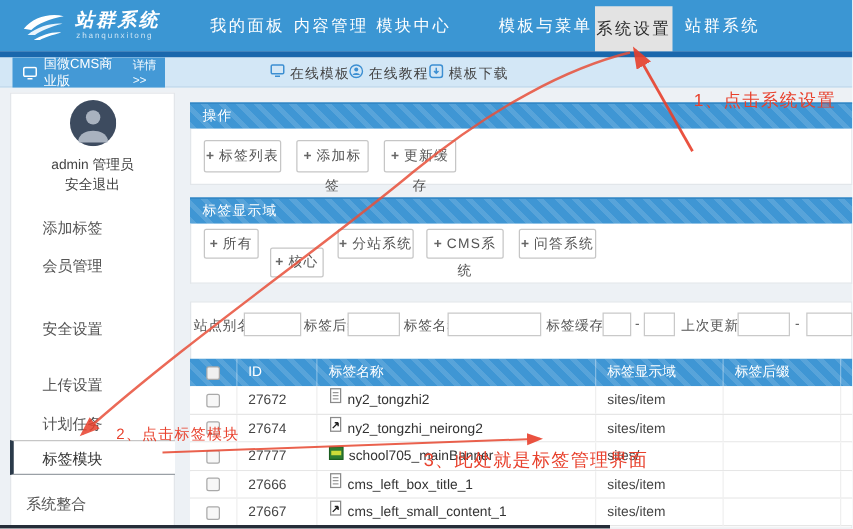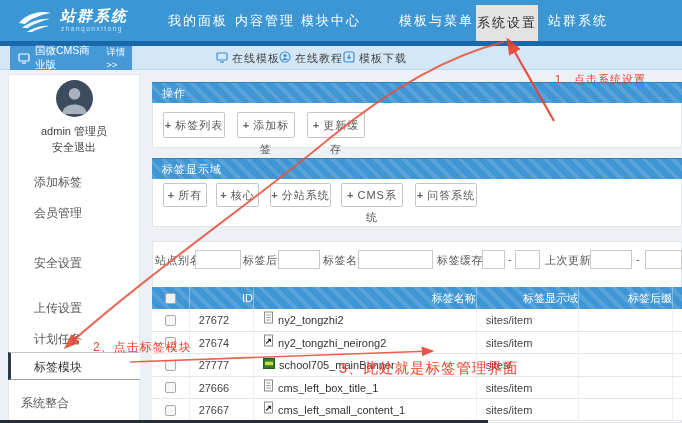--- a/index.html
+++ b/index.html
@@ -37,21 +37,21 @@
   .btn{position:absolute;height:26px;background:#fff;border:1px solid #c6c6c6;border-radius:2px;font-size:11px;color:#555;text-align:center;line-height:24px;cursor:pointer;letter-spacing:1px;}
   .fbtn{position:absolute;height:24px;background:#fff;border:1px solid #c6c6c6;border-radius:2px;font-size:11px;color:#555;text-align:center;line-height:22px;cursor:pointer;letter-spacing:1px;}
   .plus{color:#666;margin-right:3px;font-weight:bold;}
 
   .lbl{position:absolute;font-size:11px;color:#555;top:253px;letter-spacing:0.5px;}
   .ipt{position:absolute;top:250px;height:19px;border:1px solid #c9c9c9;background:#fff;padding:0 3px;font-size:11px;color:#333;}
   .dash{position:absolute;top:253px;font-size:11px;color:#555;}
 
   
   .thead{left:152px;top:287px;width:530px;height:22px;display:flex;background-color:#3f96d4;background-image:repeating-linear-gradient(45deg,rgba(255,255,255,.13) 0 4px,transparent 4px 10px);color:#fff;font-size:11px;}
-  .th{height:22px;line-height:22px;padding-left:9px;border-right:1px solid rgba(255,255,255,.35);text-align:right;}
+  .th{height:22px;line-height:22px;padding-left:9px;border-right:1px solid rgba(255,255,255,.35);}
   .trow{left:152px;display:flex;width:530px;height:22.4px;background:#fff;border-bottom:1px solid #e6e6e6;}
   .td{height:22px;line-height:22px;padding-left:9px;font-size:11px;color:#444;border-right:1px solid #efefef;display:flex;align-items:center;}
   .td.name{color:#333;}
   .cbx{width:11px;height:11px;border:1px solid #a9a9a9;background:#f7f7f7;border-radius:2px;cursor:pointer;}
   .w-cb{width:38px;justify-content:center;padding-left:0;display:flex;align-items:center;}
   .w-id{width:65px;}
   .w-name{width:225px;}
   .w-dom{width:103px;}
   .w-suf{width:95px;}
   .w-x{width:4px;border-right:none;}
@@ -148,21 +148,21 @@
 
   <div class="abs hdr" style="left:152px;top:82px;">操作</div>
   <div class="abs panel-body" style="left:152px;top:103px;width:530px;height:45px;"></div>
   <div class="btn" style="left:163px;top:112px;width:62px;"><span class="plus">+</span><span>标签列表</span></div>
   <div class="btn" style="left:237px;top:112px;width:58px;"><span class="plus">+</span><span>添加标签</span></div>
   <div class="btn" style="left:307px;top:112px;width:58px;"><span class="plus">+</span><span>更新缓存</span></div>
 
   <div class="abs hdr" style="left:152px;top:158px;">标签显示域</div>
   <div class="abs panel-body" style="left:152px;top:179px;width:530px;height:48px;"></div>
   <div class="fbtn" style="left:163px;top:183px;width:44px;"><span class="plus">+</span><span>所有</span></div>
-  <div class="fbtn" style="left:216px;top:183px;width:43px;"><span class="plus">+</span><span>核心</span></div>
+  <div class="fbtn" style="left:216px;top:198px;width:43px;"><span class="plus">+</span><span>核心</span></div>
   <div class="fbtn" style="left:270px;top:183px;width:61px;"><span class="plus">+</span><span>分站系统</span></div>
   <div class="fbtn" style="left:341px;top:183px;width:62px;"><span class="plus">+</span><span>CMS系统</span></div>
   <div class="fbtn" style="left:415px;top:183px;width:62px;"><span class="plus">+</span><span>问答系统</span></div>
 
   <div class="abs panel-body" style="left:152px;top:241px;width:530px;height:182px;border-top:1px solid #e2e6ea;"></div>
 
   <span class="lbl" style="left:155px;">站点别名</span>
   <input class="ipt" style="left: 195px; width: 46px;">
   <span class="lbl" style="left:243px;">标签后缀</span>
   <input class="ipt" style="left: 278px; width: 42px;">
@@ -272,21 +272,21 @@
           </svg></span>
         <span>cms_left_small_content_1</span>
       </div>
     <div class="td w-dom">sites/item</div>
     <div class="td w-suf"></div>
     <div class="td w-x"></div>
   </div>
 
   <div class="abs bottom-bar"></div>
 
-  <div class="red-note" style="left:555px;top:72px;font-size:11px;">1、点击系统设置</div>
+  <div class="red-note" style="left:555px;top:72px;font-size:14px;">1、点击系统设置</div>
   <div class="red-note" style="left:93px;top:339px;font-size:12px;">2、点击标签模块</div>
   <div class="red-note" style="left:339px;top:359px;font-size:14.5px;">3、此处就是标签管理界面</div>
 
   <svg class="abs overlay" viewBox="0 0 682 423">
     <defs>
       <marker id="ah" markerWidth="9" markerHeight="8" refX="6.5" refY="3" orient="auto">
         <path d="M0,0 L8,3 L0,6 Z" fill="#e8402c"></path>
       </marker>
     </defs>
     <line x1="554" y1="121" x2="508" y2="40" stroke="#e8402c" stroke-width="2.2" opacity="0.9" marker-end="url(#ah)"></line>

